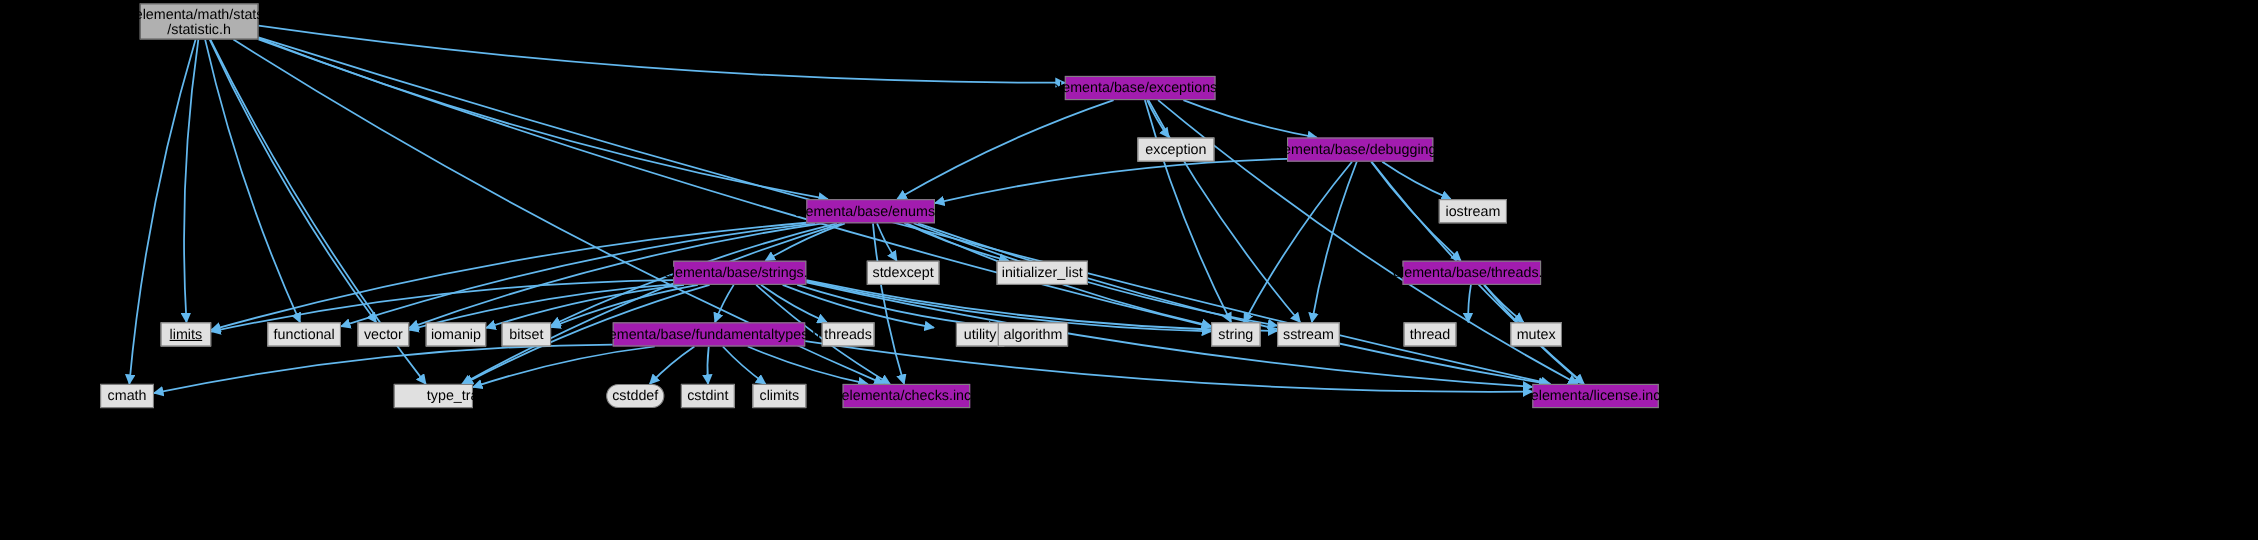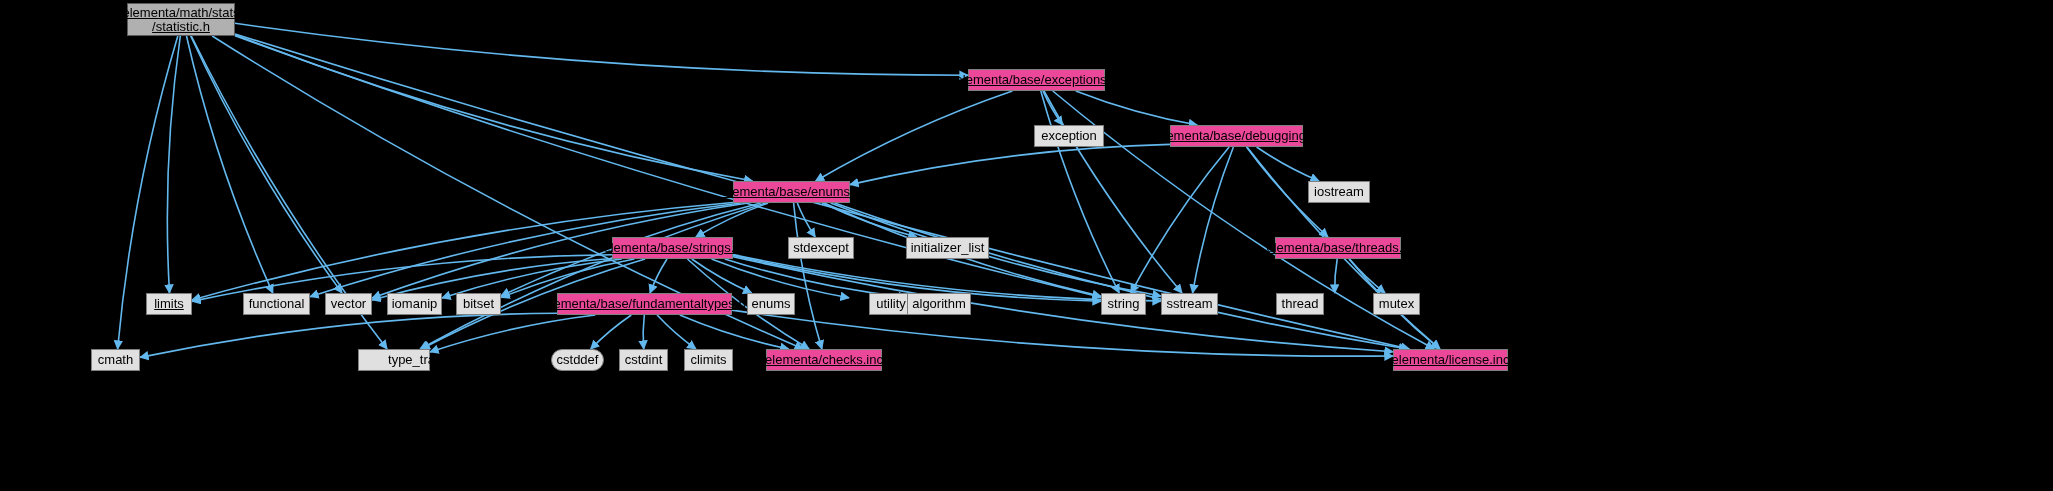--- a/index.html
+++ b/index.html
@@ -20,22 +20,22 @@
     color:#000;
     font-size:13px;
     line-height:14px;
     display:flex;
     align-items:center;
     justify-content:center;
     text-align:center;
     white-space:pre-line;
     z-index:5;
   }
-  .node.root{background:#b0b0b0;border-color:#5a5a5a;text-decoration:underline;}
-  .node.local{background:#ec4899;border-color:#808080;text-decoration:underline;}
+  .node.root{background:#b0b0b0;border-color:#5a5a5a;}
+  .node.local{background:#a21caf;border-color:#808080;}
 </style>
 </head>
 <body>
 
 <div id="graph">
   <svg id="edges" viewBox="0 0 2053 491" xmlns="http://www.w3.org/2000/svg">
     <defs>
       <marker id="ah" viewBox="0 0 10 10" refX="9" refY="5" markerWidth="6" markerHeight="6" orient="auto-start-reverse">
         <path d="M 0 0 L 10 5 L 0 10 z" fill="#63b8ee"></path>
       </marker>
@@ -111,21 +111,21 @@
       <div class="node local" style="left: 1275px; top: 237px; width: 126px; height: 22px;">elementa/base/threads.h</div>
       <div class="node local" style="left: 612px; top: 237px; width: 121px; height: 22px;">elementa/base/strings.h</div>
       <div class="node system" style="left: 788px; top: 237px; width: 66px; height: 22px;">stdexcept</div>
       <div class="node system" style="left: 906px; top: 237px; width: 83px; height: 22px;">initializer_list</div>
       <div class="node system" style="left: 146px; top: 293px; width: 46px; height: 22px; text-decoration: underline;">limits</div>
       <div class="node system" style="left: 243px; top: 293px; width: 67px; height: 22px;">functional</div>
       <div class="node system" style="left: 325px; top: 293px; width: 47px; height: 22px;">vector</div>
       <div class="node system" style="left: 387px; top: 293px; width: 55px; height: 22px;">iomanip</div>
       <div class="node system" style="left: 456px; top: 293px; width: 45px; height: 22px;">bitset</div>
       <div class="node local" style="left: 557px; top: 293px; width: 175px; height: 22px;">elementa/base/fundamentaltypes.h</div>
-      <div class="node system" style="left: 747px; top: 293px; width: 48px; height: 22px;">enums</div>
+      <div class="node system" style="left: 747px; top: 293px; width: 48px; height: 22px;">threads</div>
       <div class="node system" style="left: 849px; top: 293px; width: 44px; height: 22px; margin-left: 20px;">utility</div>
       <div class="node system" style="left: 907px; top: 293px; width: 64px; height: 22px;">algorithm</div>
       <div class="node system" style="left: 1101px; top: 293px; width: 45px; height: 22px;">string</div>
       <div class="node system" style="left: 1161px; top: 293px; width: 57px; height: 22px;">sstream</div>
       <div class="node system" style="left: 1232px; top: 293px; width: 48px; height: 22px; margin-left: 44px;">thread</div>
       <div class="node system" style="left: 1373px; top: 293px; width: 47px; height: 22px;">mutex</div>
       <div class="node system" style="left: 91px; top: 349px; width: 49px; height: 22px;">cmath</div>
       <div class="node system" style="left: 358px; top: 349px; width: 72px; height: 22px; padding-left: 48px;">type_traits</div>
       <div class="node system" style="left: 551px; top: 349px; width: 53px; height: 22px; border-radius: 11px;">cstddef</div>
       <div class="node system" style="left: 619px; top: 349px; width: 49px; height: 22px;">cstdint</div>

